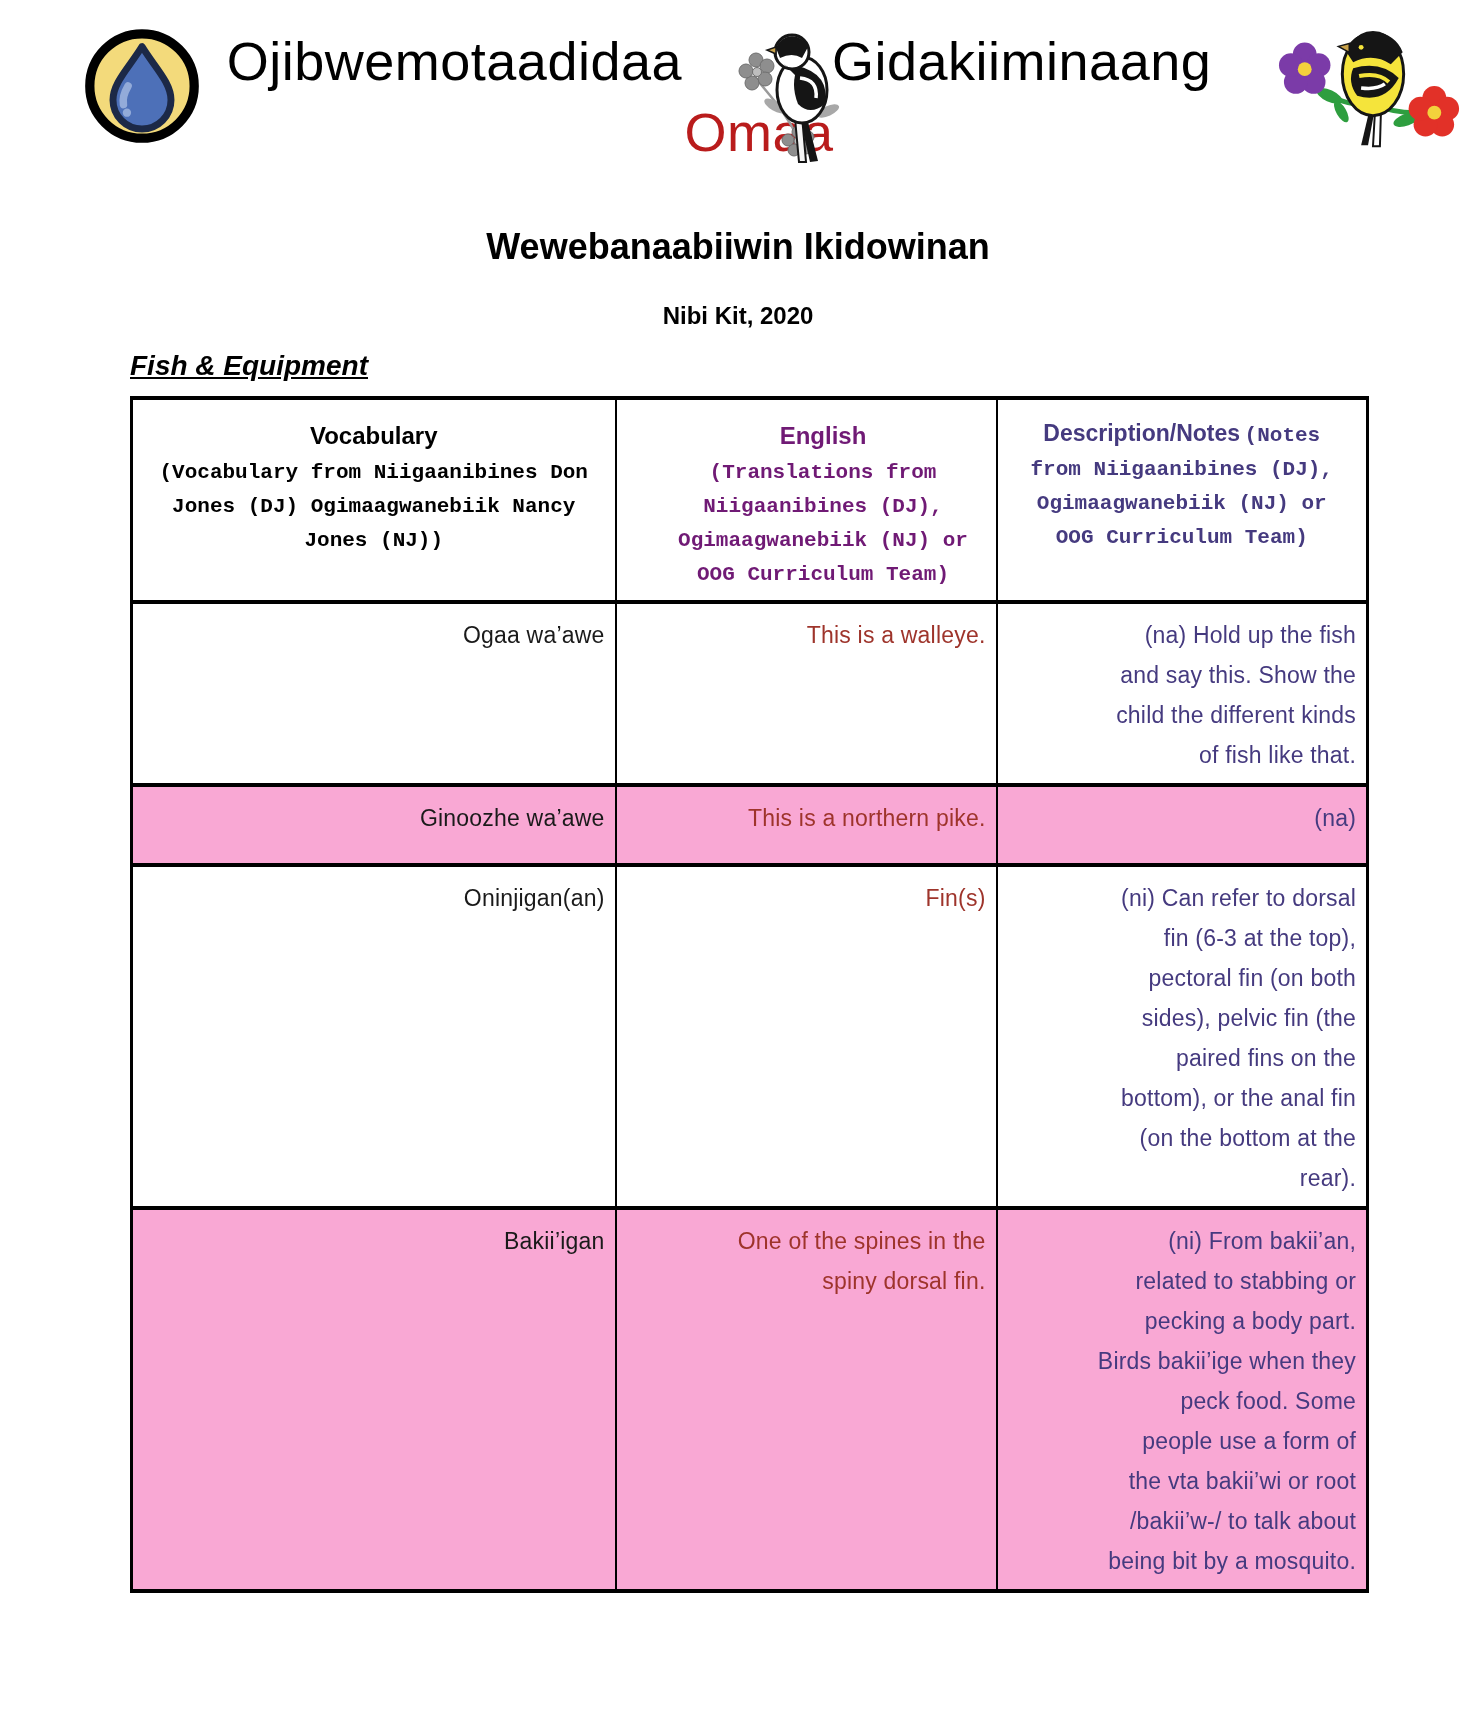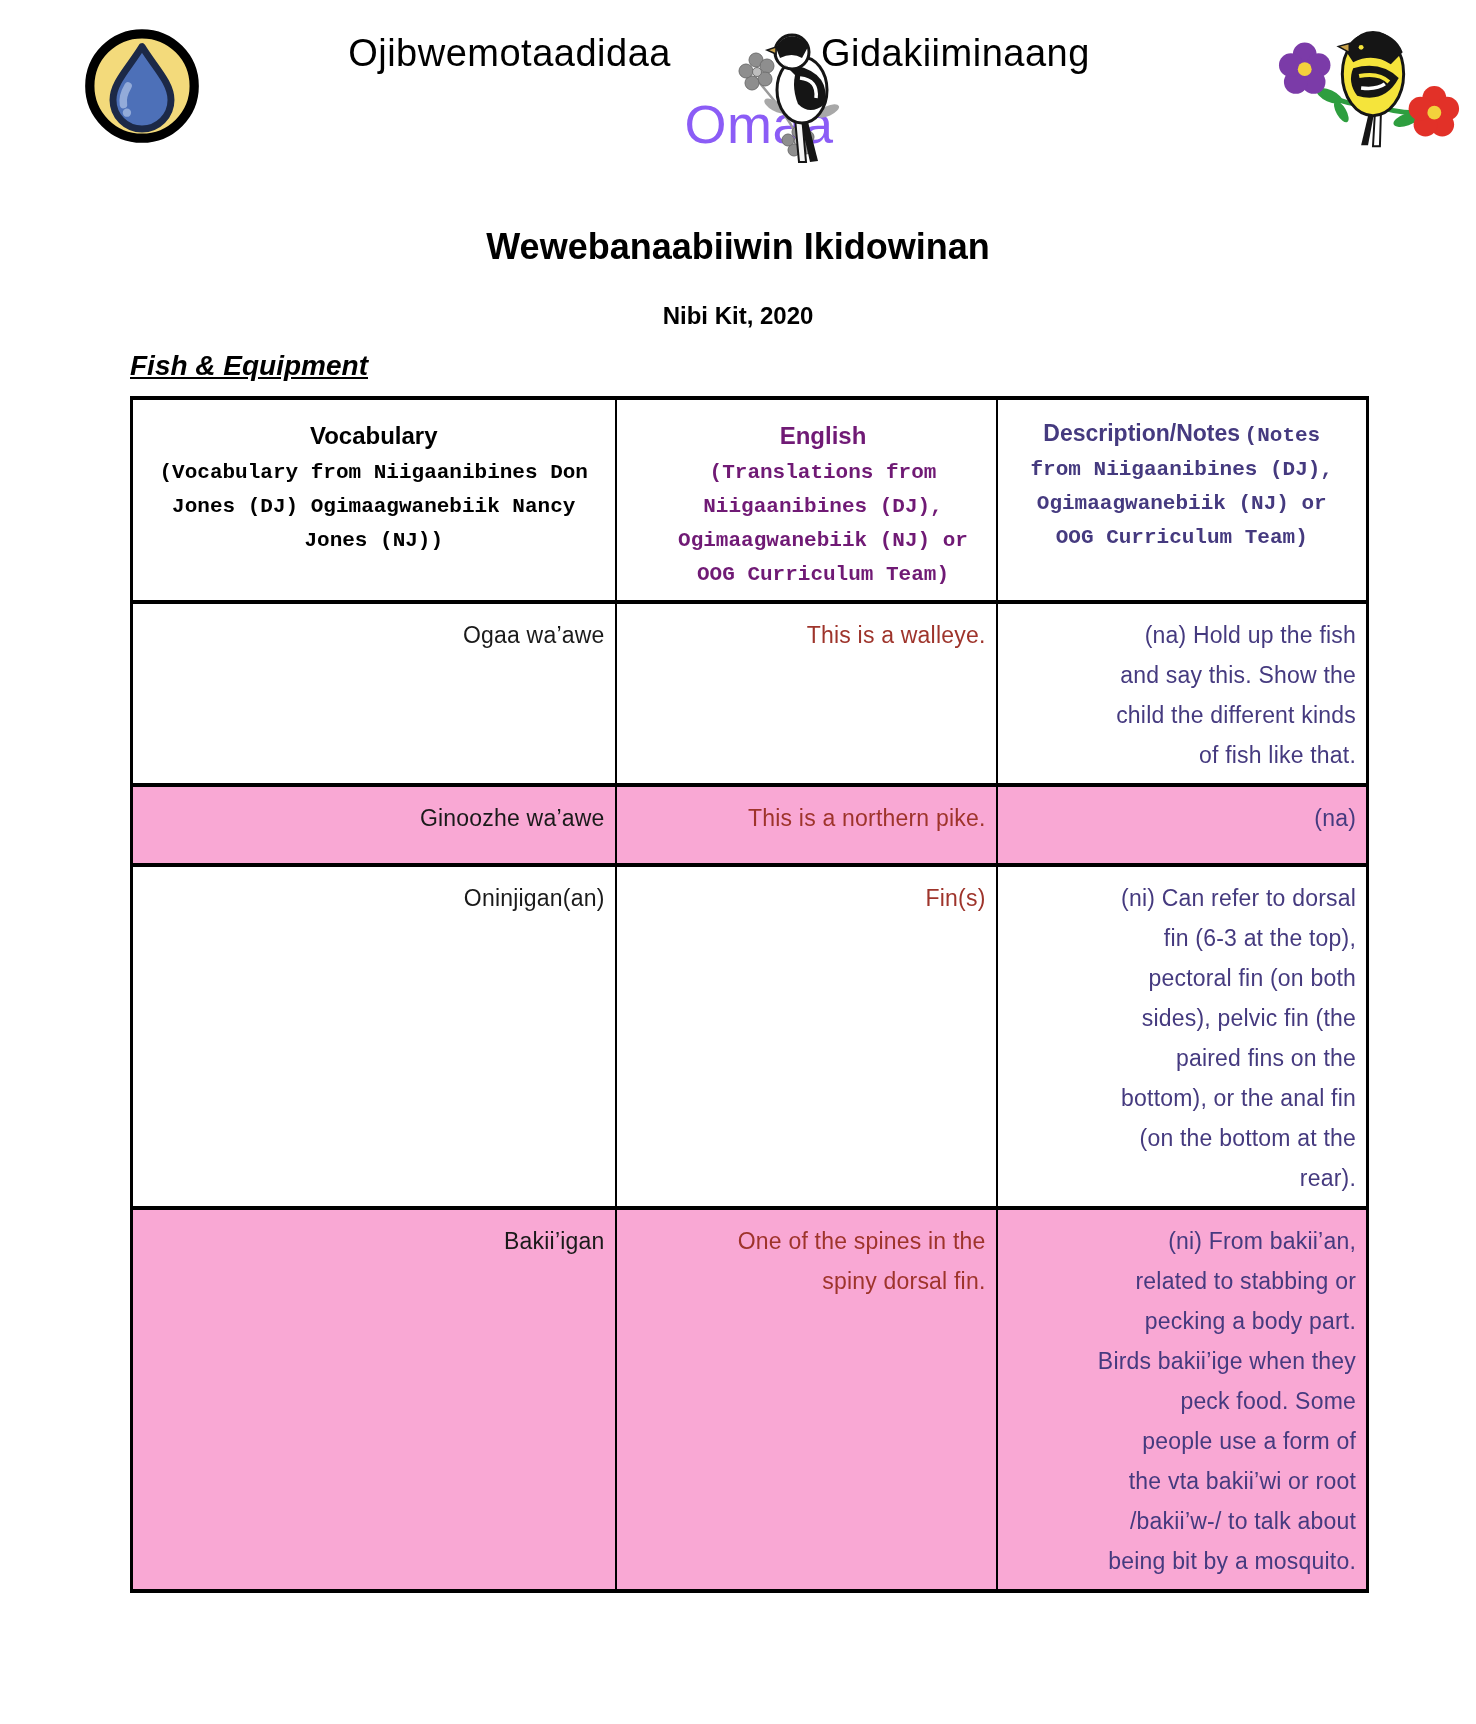--- a/index.html
+++ b/index.html
@@ -4,22 +4,22 @@
 <style>
   html,body{margin:0;padding:0;background:#ffffff;}
   body{font-family:"Liberation Sans", sans-serif; color:#111;}
   .page{position:relative;width:1476px;height:1724px;background:#fff;overflow:hidden;}
 
   
   .hdr-area{position:absolute;left:0;top:0;width:1476px;height:210px;}
   .logo{position:absolute;left:84px;top:28px;width:116px;height:116px;}
   .title-wrap{position:absolute;left:215px;top:0;width:1000px;}
   .title-line1{display:flex;justify-content:center;align-items:flex-start;gap:150px;
-               padding-top:20px;font-size:38px;line-height:66px;color:#000;letter-spacing:.5px;margin-left:8px;}
-  .title-line2{text-align:center;font-size:54px;line-height:60px;color:#8b5cf6;
+               padding-top:28px;font-size:54px;line-height:66px;color:#000;letter-spacing:.5px;margin-left:8px;}
+  .title-line2{text-align:center;font-size:54px;line-height:60px;color:#b91c1c;
                padding-left:88px;margin-top:8px;letter-spacing:.5px;}
   .bird-center{position:absolute;left:505px;top:16px;width:150px;height:150px;z-index:2;}
   .bird-right{position:absolute;right:10px;top:16px;width:188px;height:132px;}
 
   
   .doc-title{position:absolute;left:0;top:226px;width:1476px;text-align:center;
              font-size:36px;font-weight:bold;color:#000;}
   .doc-subtitle{position:absolute;left:0;top:302px;width:1476px;text-align:center;
              font-size:24px;font-weight:bold;color:#000;}
   .section-heading{position:absolute;left:130px;top:350px;font-size:28px;font-weight:bold;

